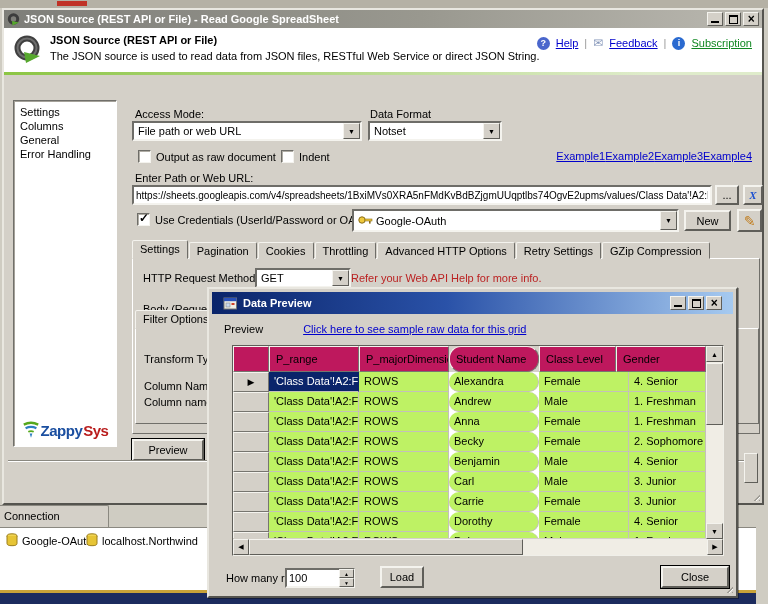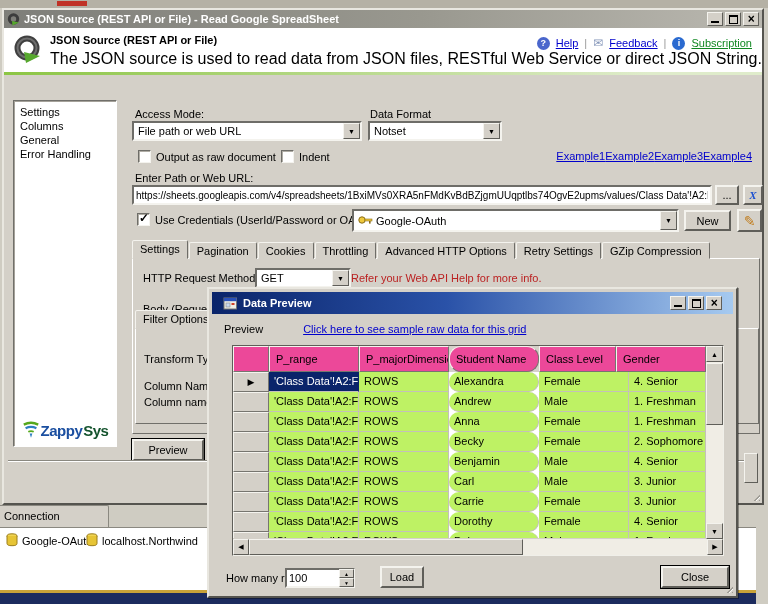--- a/index.html
+++ b/index.html
@@ -14,34 +14,34 @@
   .main-title { left:0; top:0; width:758px; height:18px; background:linear-gradient(90deg,#7e7e79 0%,#99988f 55%,#bab8b0 100%); display:flex; align-items:center; padding:0 3px; }
   .main-title .cap { color:#fff; font-weight:bold; font-size:11px; margin-left:4px; white-space:nowrap; }
   .capbtns { display:flex; gap:2px; margin-left:auto; }
   .capbtn { width:16px; height:14px; position:relative; background:#d4d0c8; border:1px solid; border-color:#f4f3ee #5f5e59 #5f5e59 #f4f3ee; }
   .g-min { position:absolute; left:3px; bottom:2px; width:8px; height:2px; background:#000; }
   .g-max { position:absolute; left:3px; top:2px; width:9px; height:9px; border:1px solid #000; border-top:2px solid #000; }
   .g-x { position:absolute; left:0; top:-1px; width:100%; text-align:center; font-weight:bold; font-size:12px; line-height:14px; }
 
   .hdr { left:0; top:18px; width:758px; height:44px; background:#fff; }
   .hdr-title { position:absolute; left:46px; top:6px; font-weight:bold; font-size:11px; }
-  .hdr-sub { position:absolute; left:46px; top:22px; font-size:16px; }
+  .hdr-sub { position:absolute; left:46px; top:22px; font-size:11px; }
   .hdr-links { position:absolute; right:10px; top:8px; display:flex; align-items:center; gap:6px; }
   .lnk { color:#0000cc; text-decoration:underline; }
   .lnk-green { color:#118822; text-decoration:underline; }
   .sep { color:#999; }
   .ico-round { display:inline-flex; width:13px; height:13px; border-radius:50%; background:#4a66cc; color:#fff; font-size:9px; font-weight:bold; align-items:center; justify-content:center; }
   .ico-env { color:#8899bb; font-size:12px; }
   .green-line { left:0; top:62px; width:758px; height:3px; background:linear-gradient(90deg,#8cc544,#dfeccb 85%); }
 
   .sidebar { left:9px; top:90px; width:104px; height:347px; background:#fff; border:1px solid; border-color:#706f6a #fff #fff #706f6a; box-shadow:inset 1px 1px 0 #a5a29a; padding:4px 0 0 6px; }
   .sb-item { line-height:14px; font-size:11px; }
   .sb-logo { position:absolute; left:0; bottom:6px; width:100%; display:flex; align-items:center; justify-content:center; gap:1px; }
   .lg-zappy { font-weight:bold; font-size:15px; color:#1b4fa0; letter-spacing:-0.5px; }
-  .lg-sys { font-weight:bold; font-size:15px; color:#14532d; letter-spacing:-0.5px; }
+  .lg-sys { font-weight:bold; font-size:15px; color:#b91c1c; letter-spacing:-0.5px; }
 
   .lbl { position:absolute; font-size:11px; white-space:nowrap; }
   .combo { position:absolute; background:#fff; border:2px solid; border-color:#6e6d68 #f4f3ee #f4f3ee #6e6d68; }
   .combo .val { position:absolute; left:4px; top:1px; line-height:14px; white-space:nowrap; overflow:hidden; }
   .dd-btn { position:absolute; right:0; top:0; bottom:0; width:17px; background:#d4d0c8; border:1px solid; border-color:#f4f3ee #5f5e59 #5f5e59 #f4f3ee; display:flex; align-items:center; justify-content:center; font-size:7px; }
   .cb { position:absolute; width:13px; height:13px; background:#fff; border:1px solid; border-color:#6e6d68 #f4f3ee #f4f3ee #6e6d68; box-shadow:inset 1px 1px 0 #b0ada5; }
   .cb .tick { position:absolute; left:1px; top:-3px; font-size:12px; font-weight:bold; }
   .txt-input { position:absolute; background:#fff; border:2px solid; border-color:#6e6d68 #f4f3ee #f4f3ee #6e6d68; font-family:"Liberation Sans",sans-serif; font-size:10px; padding:0 2px; outline:none; }
 
   .examples { position:absolute; right:10px; top:140px; display:flex; }
@@ -68,21 +68,21 @@
 
   
   .dp-win { left:207px; top:287px; width:531px; height:311px; background:#d4d0c8; border:2px solid; border-color:#e9e7e0 #55544f #55544f #e9e7e0; box-shadow:1px 1px 0 rgba(0,0,0,.35); z-index:5; }
   .dp-title { left:3px; top:3px; width:521px; height:22px; background:linear-gradient(90deg,#0a246a 0%,#2a52a8 45%,#a6caf0 100%); display:flex; align-items:center; padding:0 11px; }
   .dp-title .cap { color:#fff; font-weight:bold; font-size:11px; margin-left:5px; }
   .dp-link-row { left:15px; top:34px; display:flex; gap:40px; }
 
   
   .grid { left:23px; top:56px; width:492px; height:211px; background:#d4d0c8; border:1px solid; border-color:#5f5e59 #f0efe9 #f0efe9 #5f5e59; }
   .g-hdr { position:absolute; left:0; top:0; width:473px; height:26px; display:flex; }
-  .hcell { background:#ec4899; border:1px solid; border-color:#f4f3ee #76756f #76756f #f4f3ee; padding-left:6px; line-height:24px; white-space:nowrap; overflow:hidden; }
+  .hcell { background:#be185d; border:1px solid; border-color:#f4f3ee #76756f #76756f #f4f3ee; padding-left:6px; line-height:24px; white-space:nowrap; overflow:hidden; }
   .rows-wrap { position:absolute; left:0; top:26px; width:473px; height:166px; overflow:hidden; background:#fff; }
   .grid-row { display:flex; height:20px; }
   .gc { border-right:1px solid #c4c1b9; border-bottom:1px solid #c4c1b9; padding-left:5px; line-height:19px; white-space:nowrap; overflow:hidden; background:#bef264; }
   .gc.sel { background:#d4d0c8; border:1px solid; border-color:#f4f3ee #76756f #76756f #f4f3ee; padding:0; display:flex; align-items:center; justify-content:center; }
   .w-sel{width:36px;} .w0{width:90px;} .w1{width:90px;} .w2{width:90px;border-radius:12px;} .w3{width:90px;} .w4{width:77px;}
   .sel-arrow { visibility:hidden; font-size:9px; }
   .rows-wrap .grid-row:first-of-type .sel-arrow { visibility:visible; }
   .rows-wrap .grid-row:first-of-type .gc.c0 { background:#0a246a; color:#fff; border-right-color:#0a246a; }
   .vscroll { position:absolute; right:0; top:0; width:17px; height:193px; background:#f0ede5; }
   .hscroll { position:absolute; left:0; bottom:0; width:490px; height:16px; background:#f0ede5; display:flex; }

